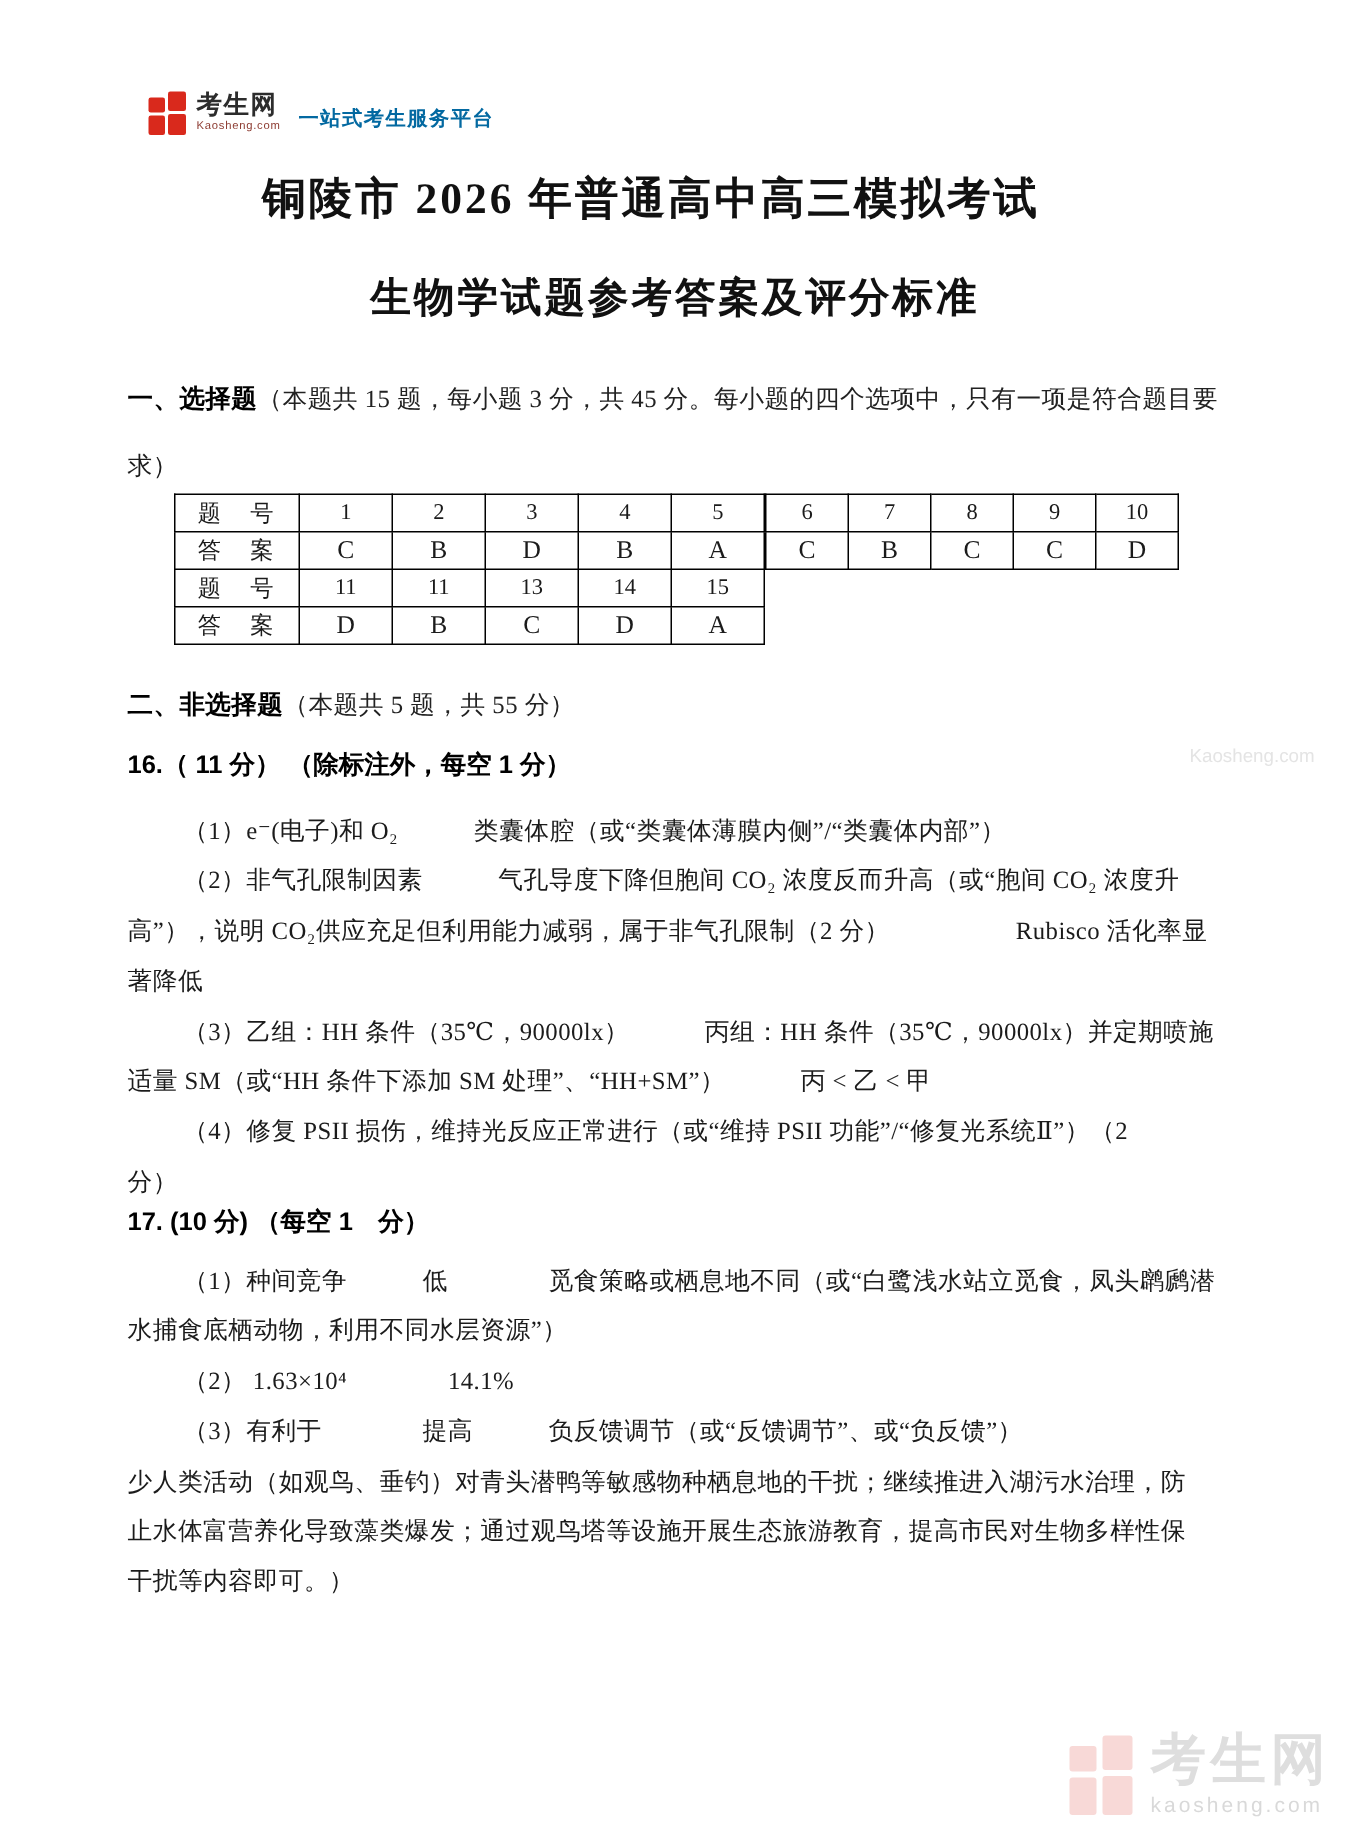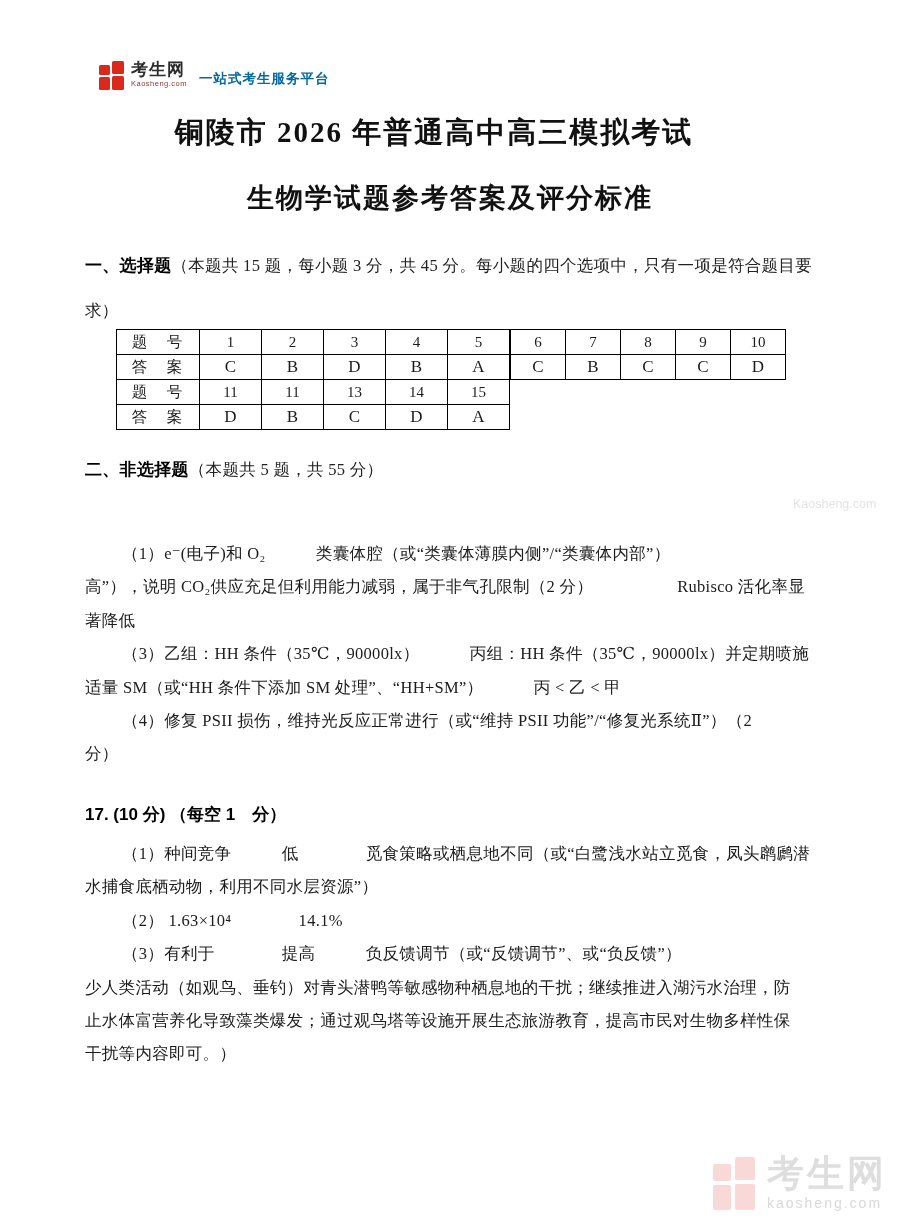--- a/index.html
+++ b/index.html
@@ -133,22 +133,24 @@
         <td class="ans">C</td>
         <td class="ans">C</td>
         <td class="ans">D</td>
       </tr>
     </tbody>
       </table>
   </div>
 
   <div class="sec2 line"><span class="sec-label">二、非选择题</span><span class="sec-desc">（本题共 5 题，共 55 分）</span></div>
 
+  <div class="q16-heading q-heading">16.（ 11 分） （除标注外，每空 1 分）</div>
   <div class="q16-lines">
     <div class="line indent">（1）e⁻(电子)和 O₂　　　类囊体腔（或“类囊体薄膜内侧”/“类囊体内部”）</div>
+    <div class="line indent">（2）非气孔限制因素　　　气孔导度下降但胞间 CO₂ 浓度反而升高（或“胞间 CO₂ 浓度升</div>
     <div class="line">高”），说明 CO₂供应充足但利用能力减弱，属于非气孔限制（2 分）　　　　　Rubisco 活化率显</div>
     <div class="line">著降低</div>
     <div class="line indent">（3）乙组：HH 条件（35℃，90000lx）　　　丙组：HH 条件（35℃，90000lx）并定期喷施</div>
     <div class="line">适量 SM（或“HH 条件下添加 SM 处理”、“HH+SM”）　　　丙 &lt; 乙 &lt; 甲</div>
     <div class="line indent">（4）修复 PSII 损伤，维持光反应正常进行（或“维持 PSII 功能”/“修复光系统Ⅱ”）（2</div>
     <div class="line">分）</div>
   </div>
 
   <div class="q17-heading q-heading">17. (10 分) （每空 1　分）</div>
   <div class="q17-lines">

